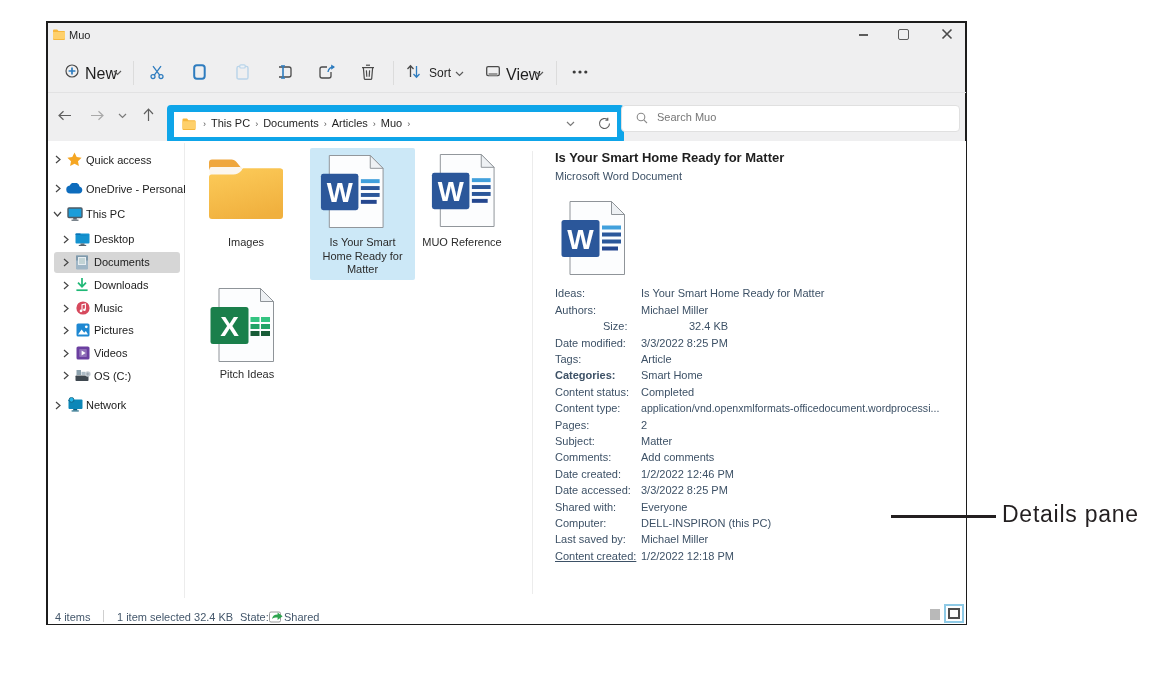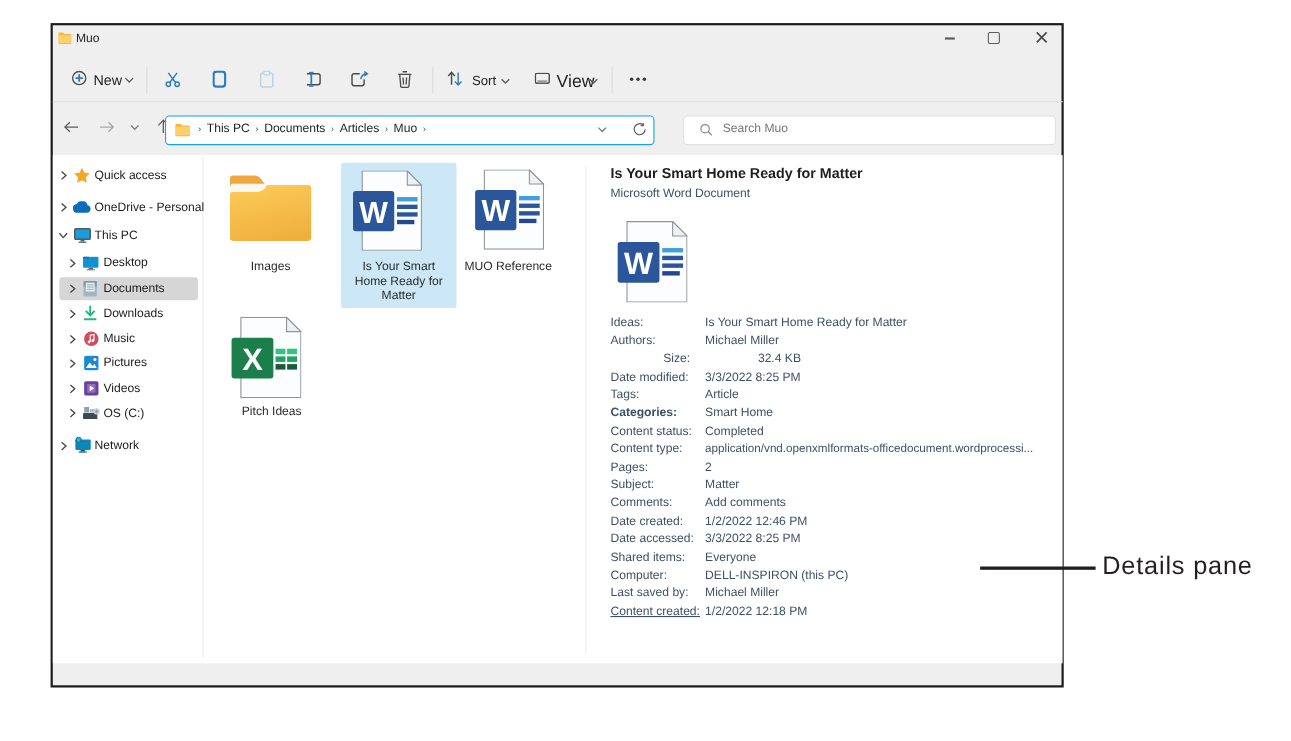--- a/index.html
+++ b/index.html
@@ -40,21 +40,21 @@
     </div>
 
     <div id="toolbar" class="abs" style="left:0;top:28px;width:918px;height:41px;border-bottom:1px solid #e2e2e3;">
 
       <div class="abs" style="left:17px;top:13px;">
         <svg width="14" height="14" viewBox="0 0 14 14">
           <circle cx="7" cy="7" r="6" fill="none" stroke="#4a4a4a" stroke-width="1.2"></circle>
           <path d="M7,3.6 V10.4 M3.6,7 H10.4" stroke="#2e7cbf" stroke-width="1.7"></path>
         </svg>
       </div>
-      <div class="abs txt" style="left:37px;top:14px;font-size:13px;">New</div>
+      <div class="abs txt" style="left:37px;top:14px;font-size:16px;">New</div>
       <svg class="abs" style="left:65px;top:19px;" width="9" height="6" viewBox="0 0 9 6">
           <path d="M1,1 L4.5,4.5 L8,1" stroke="#5a5a5a" stroke-width="1.2" fill="none"></path>
         </svg>
       <div class="sep-v" style="left:85px;top:10px;height:24px;"></div>
 
       <svg class="abs" style="left:102px;top:14px;" width="15" height="15" viewBox="0 0 15 15">
         <g stroke="#2e7cbf" stroke-width="1.3" fill="none">
         <circle cx="3" cy="11.6" r="2"></circle>
             <circle cx="11" cy="11.6" r="2"></circle>
         <path d="M4.3,10.2 L11,1.2 M9.7,10.2 L3,1.2"></path>
@@ -126,21 +126,21 @@
       <svg class="abs" style="left:42px;top:16px;" width="14" height="11" viewBox="0 0 14 11">
           <path d="M1,5.5 H12.5 M8.5,1.2 L13,5.5 L8.5,9.8" fill="none" stroke="#a9a9a9" stroke-width="1.2"></path>
         </svg>
       <svg class="abs" style="left:70px;top:19px;" width="9" height="6" viewBox="0 0 9 6">
           <path d="M1,1 L4.5,4.5 L8,1" stroke="#7a7a7a" stroke-width="1.2" fill="none"></path>
         </svg>
       <svg class="abs" style="left:95px;top:14px;" width="11" height="14" viewBox="0 0 11 14">
           <path d="M5.5,13 V1.5 M1,6 L5.5,1.2 L10,6" fill="none" stroke="#5f5f5f" stroke-width="1.2"></path>
         </svg>
 
-      <div class="abs" style="left:102px;top:11px;width:443px;height:25px;background:#fff;border:1px solid #0ea5e9;border-radius:4px;font-size:11px;line-height:13px;text-align:right;">
+      <div class="abs" style="left:119px;top:11px;width:443px;height:25px;background:#fff;border:7px solid #0ea5e9;border-radius:4px;font-size:11px;line-height:13px;text-align:right;">
         <svg class="abs" style="left:8px;top:6px;" width="14" height="12" viewBox="0 0 12 11">
           <path d="M0,1.5 a1,1 0 0 1 1,-1 h3.2 l1.3,1.5 h5.5 a1,1 0 0 1 1,1 v7 a1,1 0 0 1 -1,1 h-10 a1,1 0 0 1 -1,-1 z" fill="#f6b73c"></path>
           <path d="M0,3 h12 v6 a1,1 0 0 1 -1,1 h-10 a1,1 0 0 1 -1,-1 z" fill="#fed06b"></path>
         </svg>
         <div class="abs" style="left:24px;top:5px;">
           <span class="crumbsep">›</span><span class="bread">This PC</span><span class="crumbsep">›</span><span class="bread">Documents</span><span class="crumbsep">›</span><span class="bread">Articles</span><span class="crumbsep">›</span><span class="bread">Muo</span><span class="crumbsep">›</span>
         </div>
         <svg class="abs" style="left:392px;top:9px;" width="9" height="6" viewBox="0 0 9 6">
             <path d="M1,1 L4.5,4.5 L8,1" stroke="#7a7a7a" stroke-width="1.2" fill="none"></path>
           </svg>
@@ -356,24 +356,39 @@
         <div class="abs drow" style="left:507px;top:196px;"><span style="display:inline-block;width:86px;">Date modified:</span>3/3/2022 8:25 PM</div>
         <div class="abs drow" style="left:507px;top:212px;"><span style="display:inline-block;width:86px;">Tags:</span>Article</div>
         <div class="abs drow" style="left:507px;top:228px;"><span style="display:inline-block;width:86px;font-weight:bold;">Categories:</span>Smart Home</div>
         <div class="abs drow" style="left:507px;top:245px;"><span style="display:inline-block;width:86px;">Content status:</span>Completed</div>
         <div class="abs drow" style="left:507px;top:261px;"><span style="display:inline-block;width:86px;">Content type:</span><span style="font-size:10.6px;">application/vnd.openxmlformats-officedocument.wordprocessi...</span></div>
         <div class="abs drow" style="left:507px;top:278px;"><span style="display:inline-block;width:86px;">Pages:</span>2</div>
         <div class="abs drow" style="left:507px;top:294px;"><span style="display:inline-block;width:86px;">Subject:</span>Matter</div>
         <div class="abs drow" style="left:507px;top:310px;"><span style="display:inline-block;width:86px;">Comments:</span>Add comments</div>
         <div class="abs drow" style="left:507px;top:327px;"><span style="display:inline-block;width:86px;">Date created:</span>1/2/2022 12:46 PM</div>
         <div class="abs drow" style="left:507px;top:343px;"><span style="display:inline-block;width:86px;">Date accessed:</span>3/3/2022 8:25 PM</div>
-        <div class="abs drow" style="left:507px;top:360px;"><span style="display:inline-block;width:86px;">Shared items:</span>Everyone</div>
+        <div class="abs drow" style="left:507px;top:360px;"><span style="display:inline-block;width:86px;">Shared with:</span>Everyone</div>
         <div class="abs drow" style="left:507px;top:376px;"><span style="display:inline-block;width:86px;">Computer:</span>DELL-INSPIRON (this PC)</div>
         <div class="abs drow" style="left:507px;top:392px;"><span style="display:inline-block;width:86px;">Last saved by:</span>Michael Miller</div>
         <div class="abs drow" style="left:507px;top:409px;"><span style="display:inline-block;width:86px;text-decoration:underline;">Content created:</span>1/2/2022 12:18 PM</div>
       </div>
     </div>
 
+    <div id="statusbar">
+      <div class="abs" style="left:7px;top:8px;font-size:11px;color:#44576b;">4 items</div>
+      <div class="sep-v" style="left:55px;top:7px;height:12px;background:#cfcfcf;"></div>
+      <div class="abs" style="left:69px;top:8px;font-size:11px;color:#44576b;">1 item selected 32.4 KB</div>
+      <div class="abs" style="left:192px;top:8px;font-size:11px;color:#44576b;">State:</div>
+      <svg class="abs" style="left:221px;top:7px;" width="14" height="13" viewBox="0 0 14 13">
+        <rect x="0.5" y="2" width="11" height="10" rx="1.5" fill="#fff" stroke="#9a9a9a" stroke-width="1"></rect>
+        <path d="M3,9 c0.5,-3 2.5,-4.4 5.6,-4.4 V2.4 L13.6,6.2 L8.6,10 V7.6 C6,7.6 4.2,8 3,9 z" fill="#2da44e"></path>
+      </svg>
+      <div class="abs" style="left:236px;top:8px;font-size:11px;color:#44576b;">Shared</div>
+      <div class="abs" style="left:882px;top:6px;width:10px;height:11px;background:#b9b9b9;"></div>
+      <div class="abs" style="left:896px;top:1px;width:16px;height:15px;border:2.5px solid #8ecae6;background:#fff;">
+        <div class="abs" style="left:2px;top:2px;width:8px;height:7px;border:2px solid #4e4e4e;"></div>
+      </div>
+    </div>
   </div>
 
   <div class="abs" style="left:891px;top:515px;width:105px;height:2.5px;background:#231f20;z-index:5;"></div>
   <div class="abs" style="left:1002px;top:501px;font-size:23px;letter-spacing:0.75px;color:#231f20;">Details pane</div>
 </div>
 
 </body></html>

